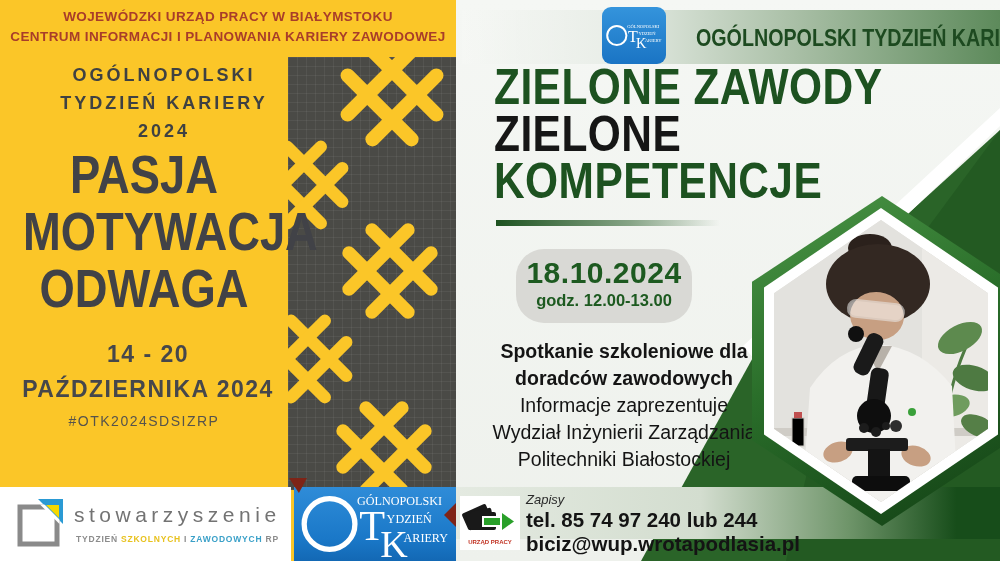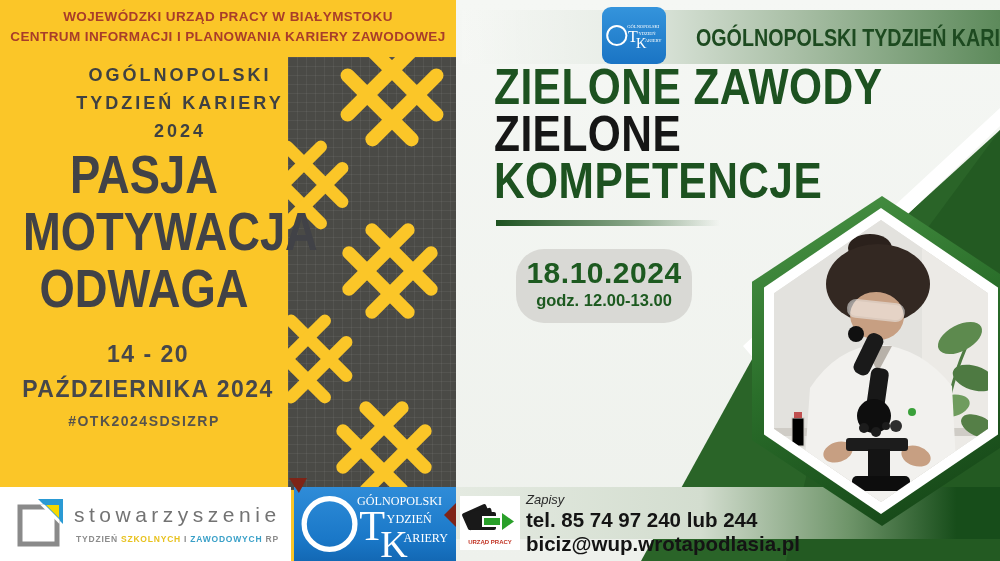--- a/index.html
+++ b/index.html
@@ -7,29 +7,29 @@
   .stage { position:relative; width:1000px; height:561px; overflow:hidden; background:#84cc16; }
 
   
   .left-poster { position:absolute; left:0; top:0; width:456px; height:561px; background:#fbc628; }
   .lp-header { position:absolute; top:7px; left:0; width:456px; text-align:center;
                color:#a83d2a; font-weight:bold; font-size:13.5px; line-height:1.45; letter-spacing:.4px; }
   .lp-pattern { position:absolute; left:288px; top:57px; width:168px; height:433px; background:#4a4a46; overflow:hidden;
     background-image:
       repeating-linear-gradient(0deg, rgba(255,255,255,.055) 0 1px, transparent 1px 9px),
       repeating-linear-gradient(90deg, rgba(255,255,255,.055) 0 1px, transparent 1px 9px);}
-  .lp-title { position:absolute; top:62px; left:16px; width:328px; text-align:center;
+  .lp-title { position:absolute; top:62px; left:0; width:328px; text-align:center;
               font-size:18px; font-weight:bold; letter-spacing:3px; color:#3f4142; line-height:1.55; }
   .lp-slogan { position:absolute; top:146px; left:0; width:288px; text-align:center;
                font-size:54px; font-weight:bold; color:#414247; line-height:1.06;
                transform:scaleX(.84); transform-origin:50% 0; }
   .lp-dates { position:absolute; top:337px; left:0; width:288px; text-align:center;
               font-size:23px; font-weight:bold; letter-spacing:1.5px; color:#46474b; line-height:1.5;padding-left:8px; }
   .lp-hashtag { position:absolute; top:413px; left:0; width:288px; text-align:center;
-                font-size:14px; font-weight:bold; letter-spacing:1.5px; color:#56534c; }
+                font-size:14px; font-weight:normal; letter-spacing:1.5px; color:#56534c; }
 
   .assoc-box { position:absolute; left:0; top:487px; width:291px; height:74px; background:#ffffff; }
   .assoc-icon { position:absolute; left:16px; top:11px; }
   .assoc-name { position:absolute; left:74px; top:16px; font-size:21px; color:#737373; letter-spacing:4.5px; }
   .assoc-sub { position:absolute; left:76px; top:47px; font-size:8.5px; font-weight:bold; letter-spacing:.8px; }
   .assoc-sub span { margin-right:3px; }
   .c-gray { color:#8c8c8c; } .c-yellow { color:#e8c21f; } .c-blue { color:#3aa0c8; }
 
   .otk-box { position:absolute; left:294px; top:487px; width:162px; height:74px;
              background:linear-gradient(180deg,#2f8cd8 0%, #1a78c8 70%, #1368b4 100%); }
@@ -187,20 +187,27 @@
       <span class="t-black">ZIELONE</span>
       <span class="t-green">KOMPETENCJE</span>
     </div>
     <div class="rp-underline"></div>
 
     <div class="date-badge">
       <div class="date-main">18.10.2024</div>
       <div class="date-time">godz. 12.00-13.00</div>
     </div>
 
+    <div class="rp-desc">
+      <div class="d-bold">Spotkanie szkoleniowe dla</div>
+      <div class="d-bold">doradców zawodowych</div>
+      <div>Informacje zaprezentuje</div>
+      <div>Wydział Inżynierii Zarządzania</div>
+      <div>Politechniki Białostockiej</div>
+    </div>
 
     <div class="rp-bottom">
       <div class="urzad-box">
         <svg width="60" height="54" viewBox="0 0 60 54">
           <rect x="0" y="0" width="60" height="54" fill="#ffffff"></rect>
           <g fill="#191919">
             <rect x="4" y="12" width="26" height="18" rx="2" transform="rotate(-24 17 21)"></rect>
             <rect x="7" y="14" width="26" height="18" rx="2" transform="rotate(-12 20 23)"></rect>
             <rect x="10" y="16" width="26" height="18" rx="2"></rect>
           </g>

